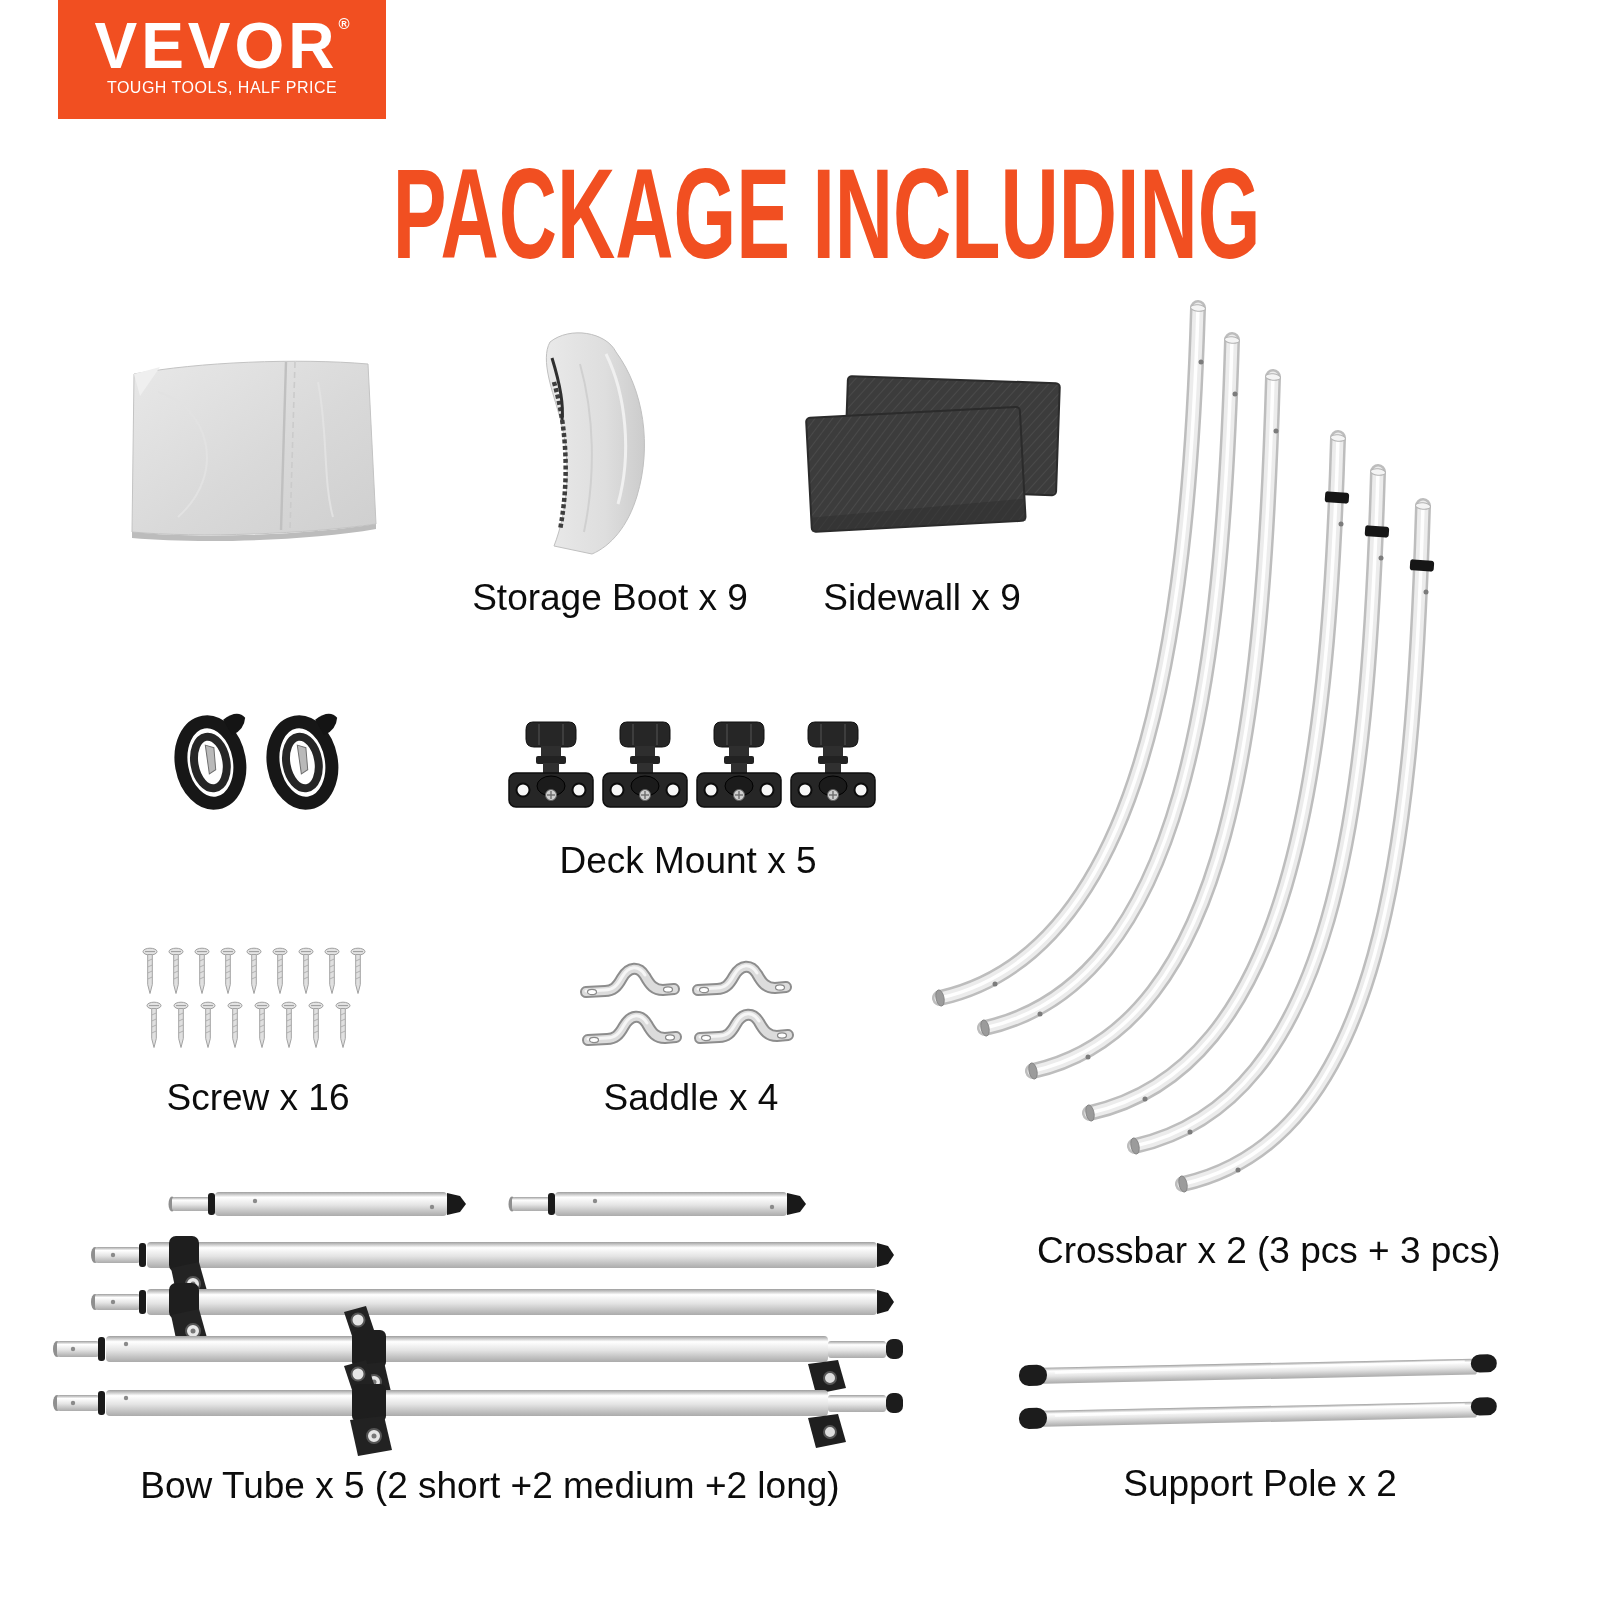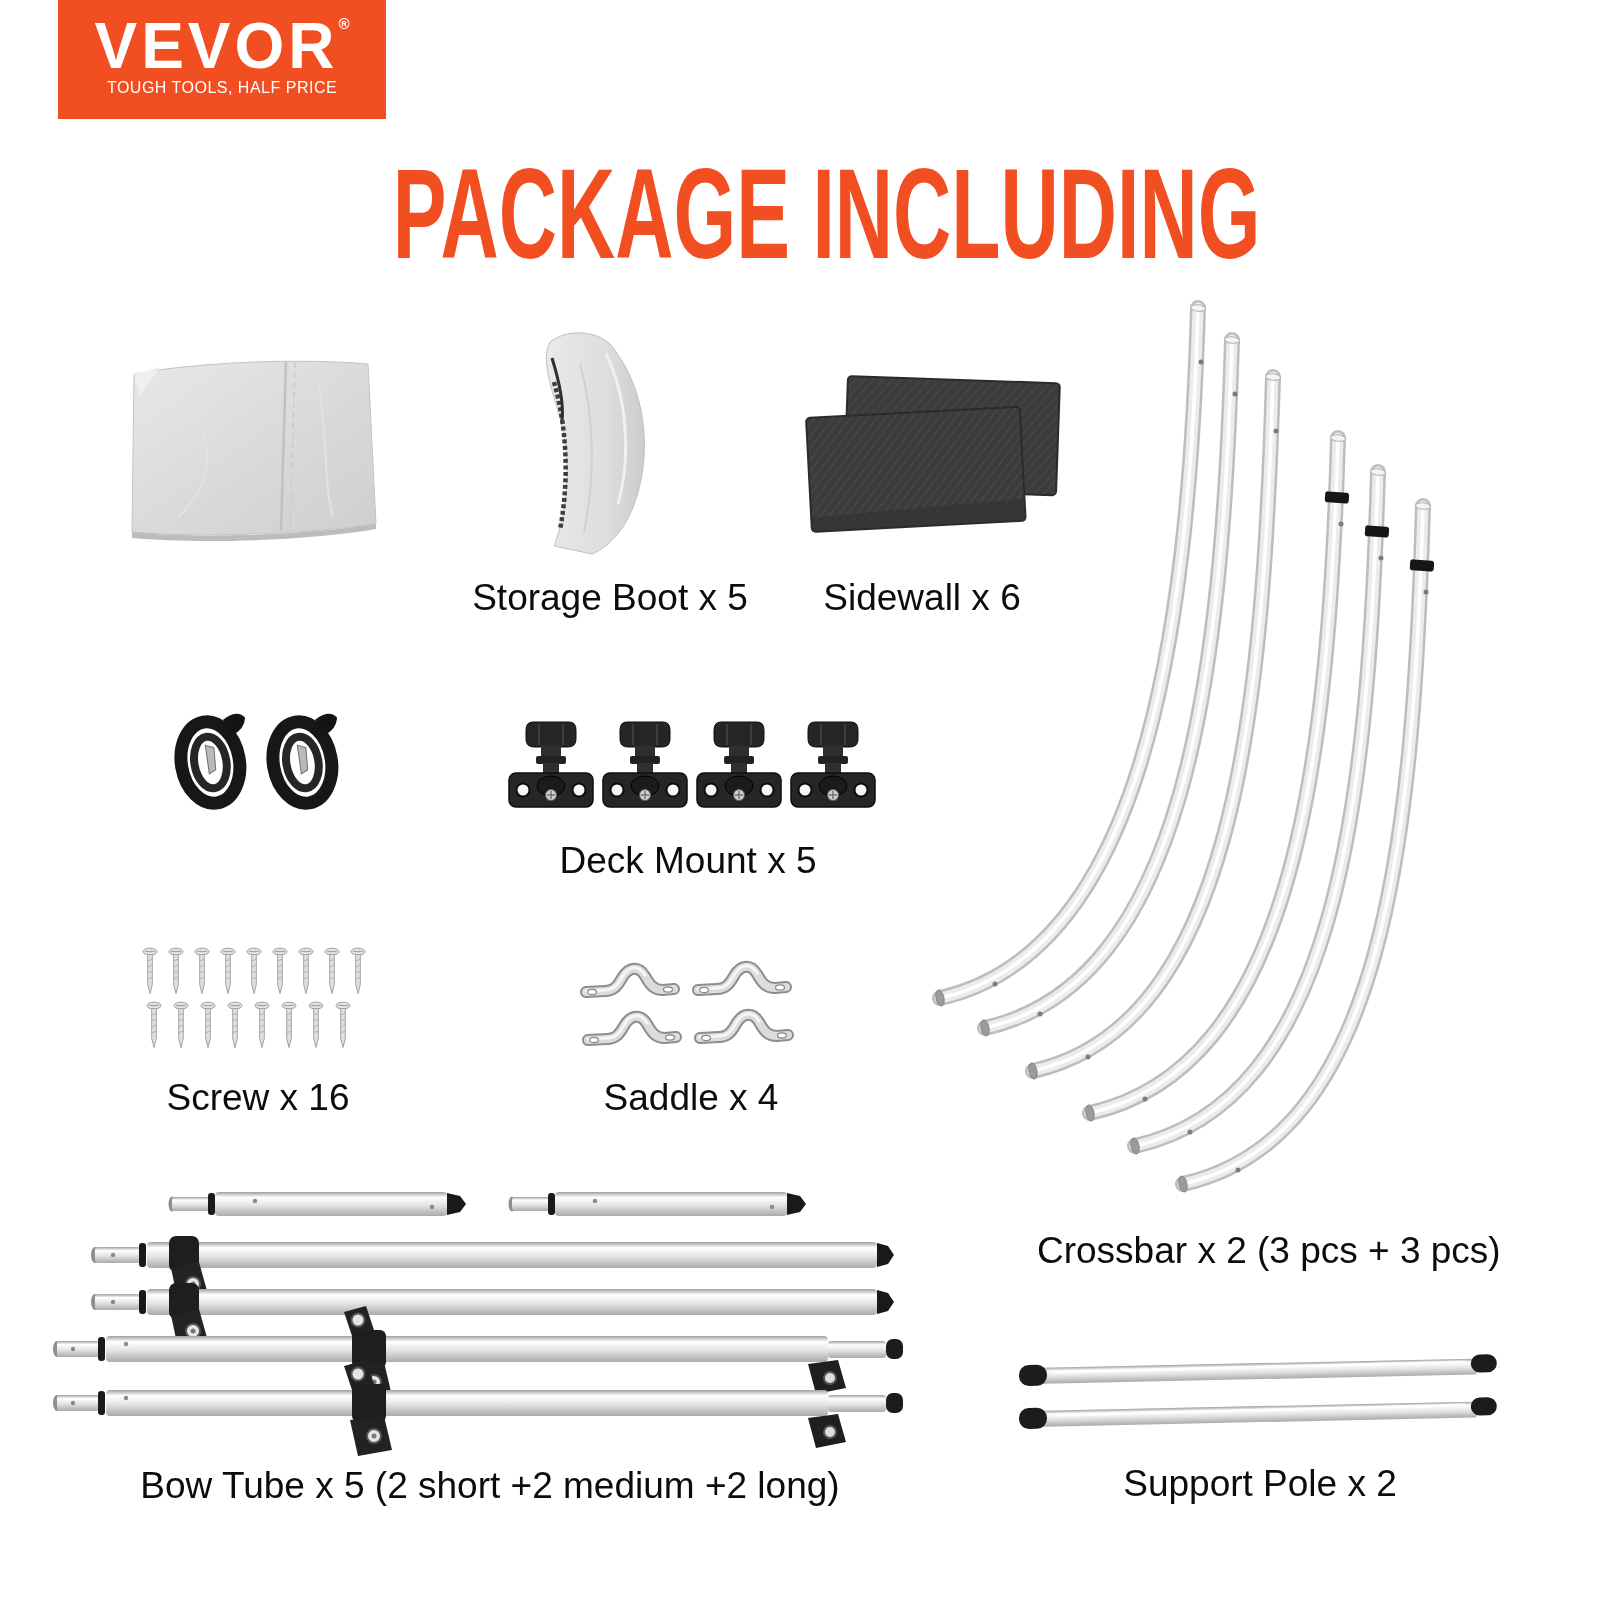--- a/index.html
+++ b/index.html
@@ -56,38 +56,38 @@
           <stop offset="0.6" stop-color="#dedede"></stop>
           <stop offset="1" stop-color="#cccccc"></stop>
       </linearGradient>
     </defs>
     <path d="M40,18 C60,2 96,8 106,28 C134,66 142,122 127,172 C118,202 101,222 82,230 L44,222 C58,186 62,138 50,94 C43,68 30,36 40,18 Z" fill="url(#boot)" stroke="#c0c0c0" stroke-width="1"></path>
     <path d="M44,58 C56,100 60,152 50,206" stroke="#3e3e3e" stroke-width="4.5" stroke-dasharray="4,2.5" fill="none"></path>
     <path d="M42,34 C50,60 54,80 52,96" stroke="#2f2f2f" stroke-width="3" fill="none"></path>
     <path d="M96,30 C116,70 122,130 108,180" stroke="#f0f0f0" stroke-width="3" fill="none"></path>
     <path d="M70,40 C84,90 86,150 74,208" stroke="#d0d0d0" stroke-width="2" fill="none"></path>
   </svg>
-  <div class="abs lbl" style="left:430px;top:577px;width:340px">Storage Boot x 5</div>
+  <div class="abs lbl" style="left:430px;top:577px;width:340px">Storage Boot x 9</div>
 
   <svg class="abs" style="left:794px;top:374px" width="265" height="172">
     <defs>
       <pattern id="mesh" width="7" height="7" patternUnits="userSpaceOnUse" patternTransform="rotate(40)">
         <rect width="7" height="7" fill="#3c3c3c"></rect>
         <line x1="0" y1="0" x2="0" y2="7" stroke="#4a4a4a" stroke-width="2"></line>
       </pattern>
     </defs>
     <g transform="translate(44,2) rotate(2)">
       <rect x="0" y="0" width="212" height="112" rx="4" fill="url(#mesh)" stroke="#2b2b2b" stroke-width="2"></rect>
     </g>
     <g transform="translate(2,44) rotate(-3)">
       <rect x="0" y="0" width="214" height="114" rx="4" fill="url(#mesh)" stroke="#2b2b2b" stroke-width="2"></rect>
       <path d="M0,100 L214,92 L214,114 L0,114 Z" fill="#2f2f2f" opacity="0.55"></path>
     </g>
   </svg>
-  <div class="abs lbl" style="left:762px;top:577px;width:300px">Sidewall x 6</div>
+  <div class="abs lbl" style="left:762px;top:577px;width:300px">Sidewall x 9</div>
 
   <svg class="abs" style="left:160px;top:706px" width="185" height="115">
     <g transform="rotate(-10 43 54)">
       <ellipse cx="40" cy="56" rx="29" ry="41" fill="none" stroke="#171717" stroke-width="13"></ellipse>
       <ellipse cx="40" cy="56" rx="16" ry="26" fill="none" stroke="#262626" stroke-width="8"></ellipse>
       <path d="M60,16 q16,-8 22,2 q-3,12 -16,15 z" fill="#141414"></path>
       <path d="M38,38 l8,4 l-2,22 l-7,3 z" fill="#b9b9b9" stroke="#6f6f6f" stroke-width="1"></path>
     </g>
     <g transform="translate(92,0) rotate(-10 43 54)">
       <ellipse cx="40" cy="56" rx="29" ry="41" fill="none" stroke="#171717" stroke-width="13"></ellipse>

